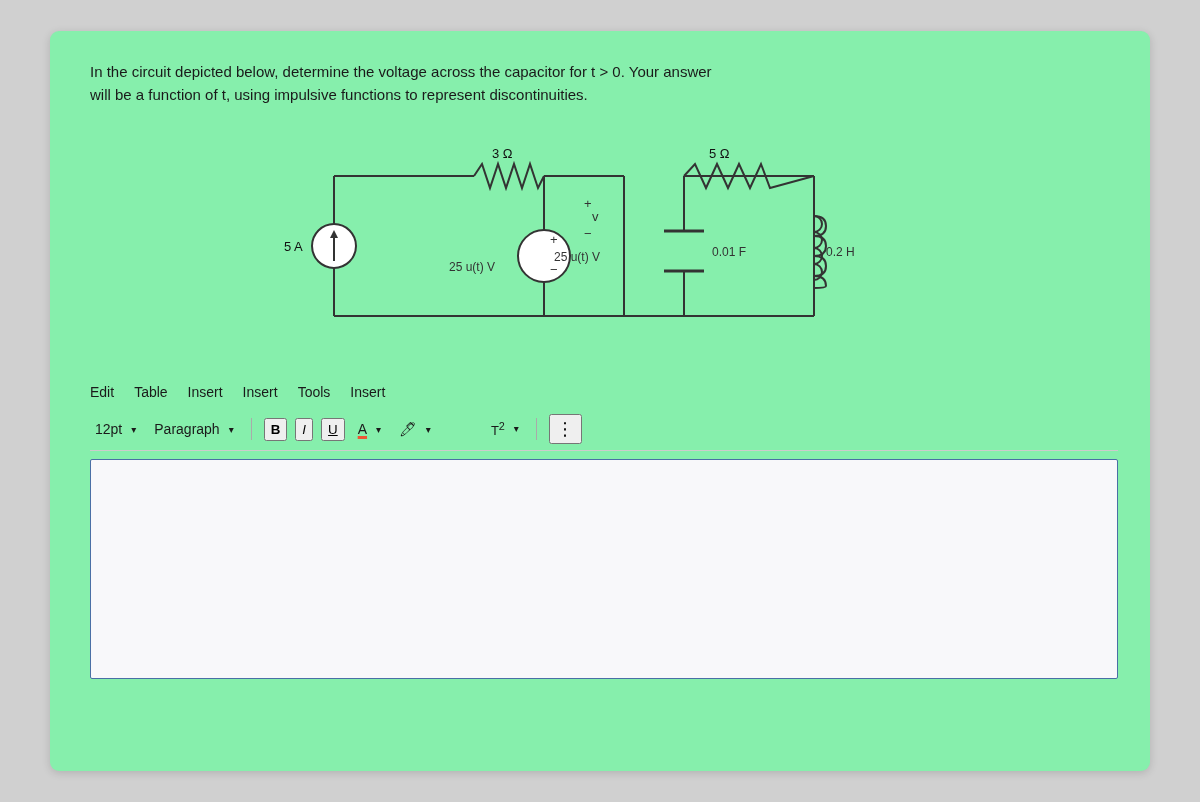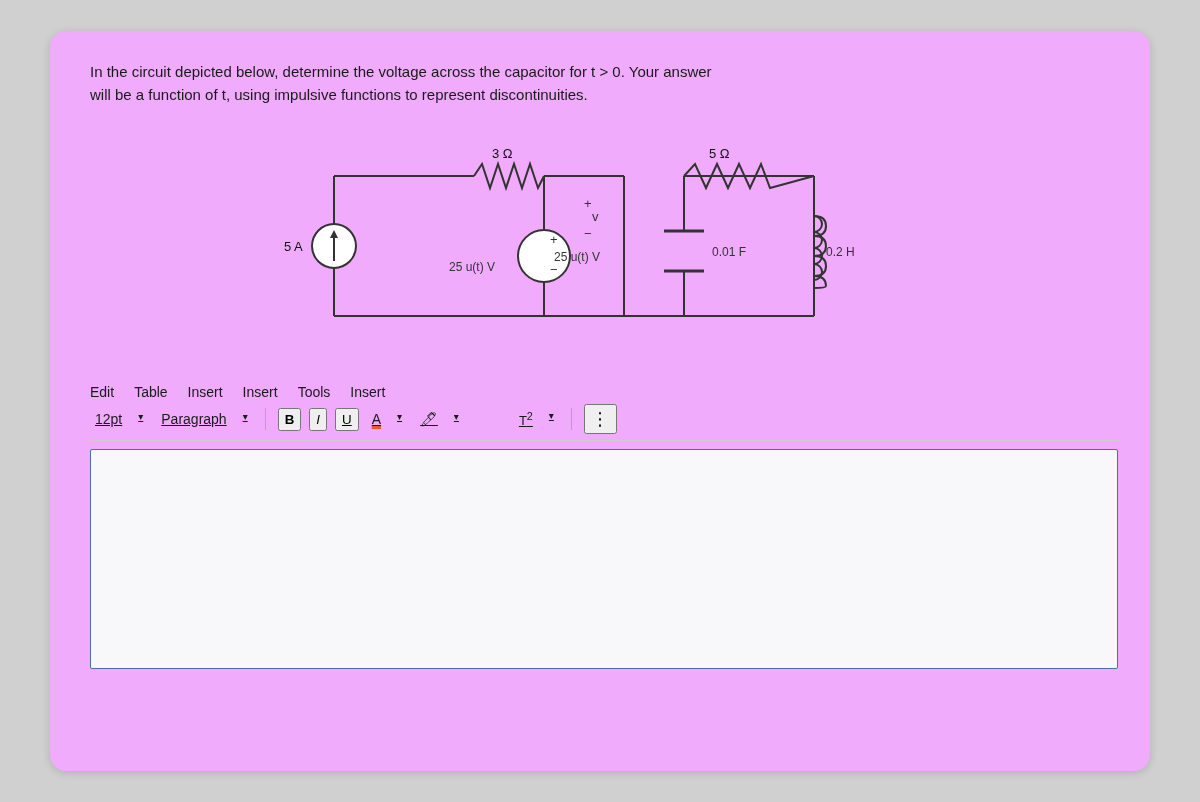--- a/index.html
+++ b/index.html
@@ -7,24 +7,24 @@
       background: #d0d0d0;
       font-family: Arial, sans-serif;
       width: 1200px;
       height: 802px;
       overflow: hidden;
       display: flex;
       align-items: center;
       justify-content: center;
     }
     .main-card {
-      background: #f0abfc;
+      background: #86efac;
       width: 1100px;
       min-height: 740px;
-      border-radius: 16px;
+      border-radius: 9px;
       padding: 30px 32px 20px 40px;
       box-shadow: 0 2px 8px rgba(0,0,0,0.15);
     }
     .problem-text {
       font-size: 15px;
       line-height: 1.5;
       color: #1a1a1a;
       margin-bottom: 20px;
       font-family: Arial, sans-serif;
     }
@@ -35,20 +35,21 @@
     }
     .circuit-svg-wrap {
       width: 700px;
       height: 230px;
     }
     .toolbar-menu {
       display: flex;
       gap: 20px;
       font-size: 14px;
       color: #1a1a1a;
+      margin-bottom: 10px;
       padding: 4px 0;
     }
     .toolbar-menu span {
       cursor: pointer;
     }
     .format-bar {
       display: flex;
       align-items: center;
       gap: 8px;
       font-size: 14px;
@@ -58,25 +59,25 @@
       padding-bottom: 6px;
     }
     .format-bar .divider {
       width: 1px;
       height: 22px;
       background: #aaa;
       margin: 0 4px;
     }
     .format-bar .dropdown {
       display: flex;
-      gap: 16px;
+      align-items: center;
+      gap: 9px;
       cursor: pointer;
       padding: 2px 5px;
       border-radius: 2px;
-      text-decoration: underline;
     }
     .format-bar .chevron { font-size: 10px; }
     .btn-bold { font-weight: bold; cursor: pointer; padding: 2px 5px; }
     .btn-italic { font-style: italic; cursor: pointer; padding: 2px 5px; }
     .btn-underline { text-decoration: underline; cursor: pointer; padding: 2px 5px; }
     .btn-color { cursor: pointer; padding: 2px 5px; }
     .btn-t2 { cursor: pointer; padding: 2px 5px; font-size: 13px; margin-left: 42px; }
     .btn-more { cursor: pointer; padding: 2px 5px; font-size: 18px; letter-spacing: 1px; }
     .answer-box {
       border: 1.5px solid #4a6fa5;

